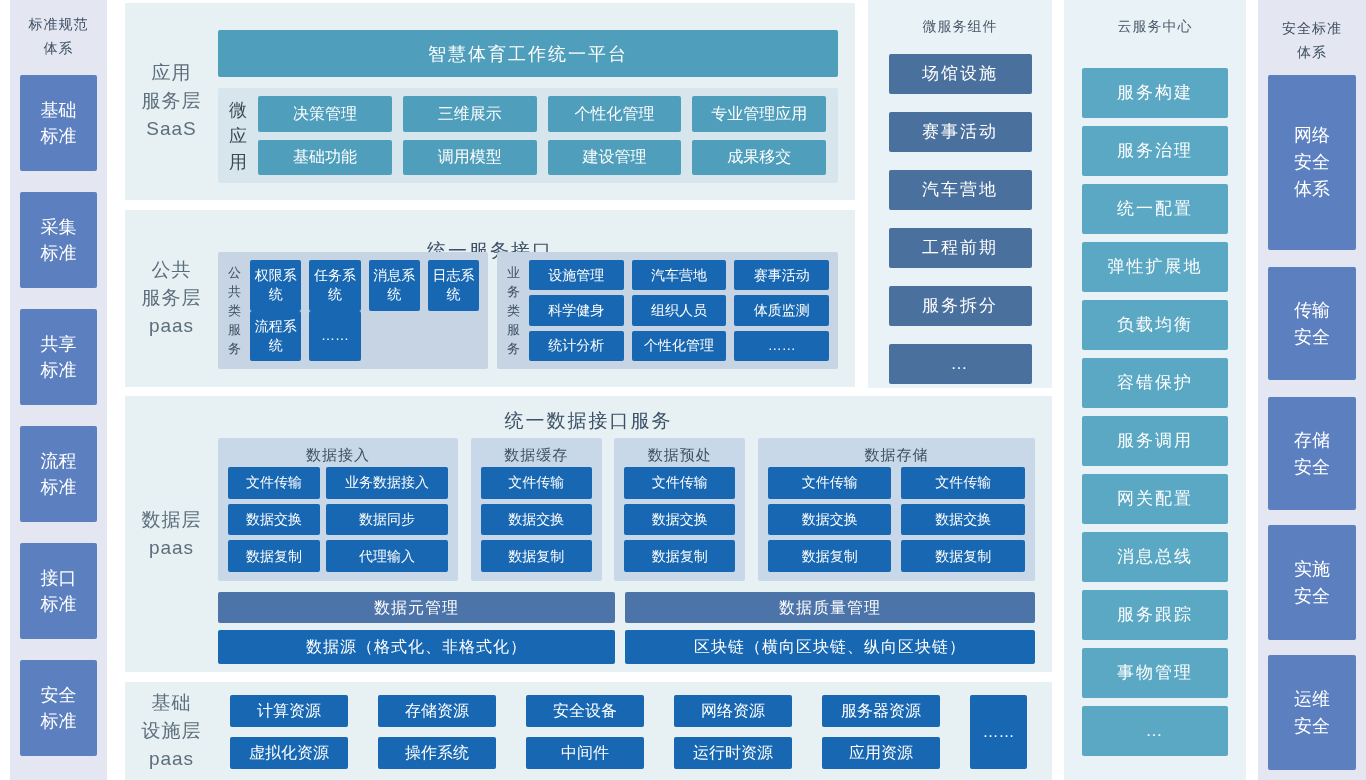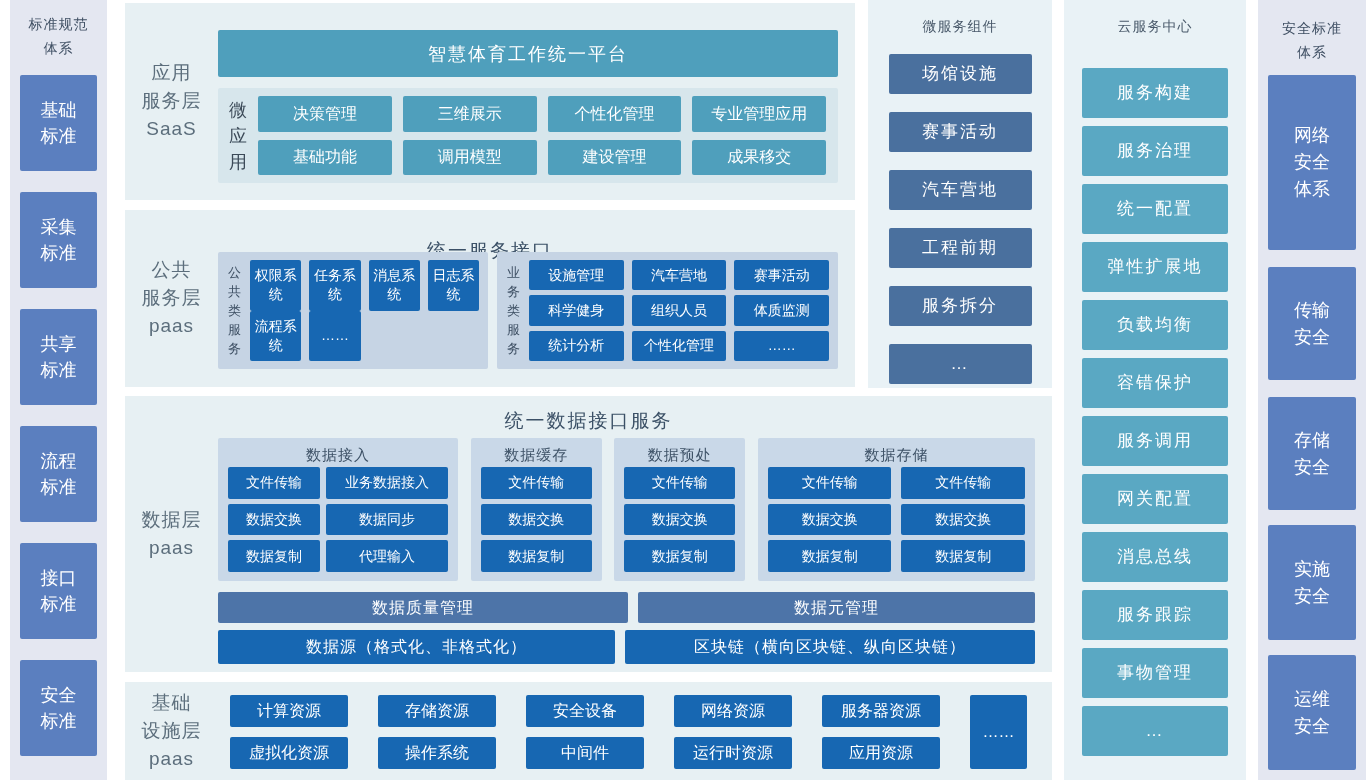--- a/index.html
+++ b/index.html
@@ -296,22 +296,22 @@
             <div class="btn blue">文件传输</div>
             <div class="btn blue">文件传输</div>
             <div class="btn blue">数据交换</div>
             <div class="btn blue">数据交换</div>
             <div class="btn blue">数据复制</div>
             <div class="btn blue">数据复制</div>
           </div>
         </div>
       </div>
       <div class="bars bars-slate">
+        <div class="btn bslate b1">数据元管理</div>
         <div class="btn bslate b2">数据质量管理</div>
-        <div class="btn bslate b1">数据元管理</div>
       </div>
       <div class="bars bars-blue">
         <div class="btn blue b1">数据源（格式化、非格式化）</div>
         <div class="btn blue b2">区块链（横向区块链、纵向区块链）</div>
       </div>
     </div>
   </div>
 
   <div class="panel" id="infra-panel">
     <div class="layer-label pre">基础

